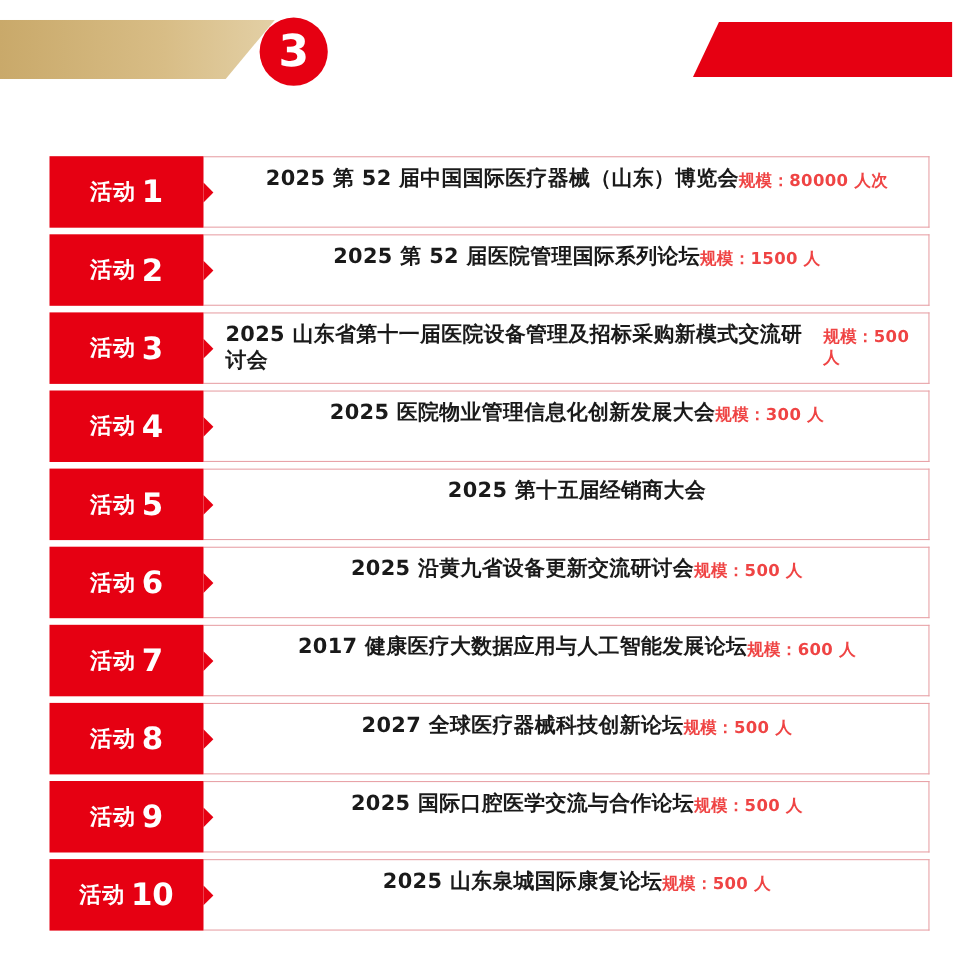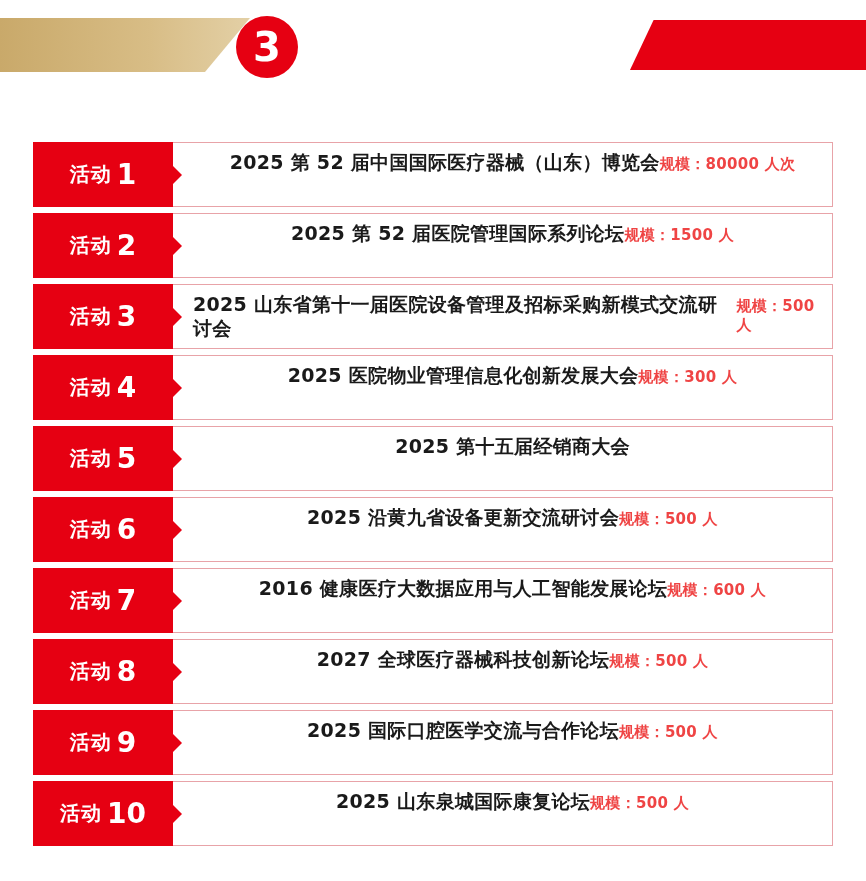--- a/index.html
+++ b/index.html
@@ -69,21 +69,21 @@
     top: 20px;
     width: 236px;
     height: 50px;
     background: #e60012;
     clip-path: polygon(10% 0, 100% 0, 100% 100%, 0 100%);
   }
 
   
   .list {
     position: absolute;
-    left: 33px;
+    left: 45px;
     top: 142px;
     width: 800px;
   }
   .row {
     display: flex;
     align-items: stretch;
     height: 65px;
     margin-bottom: 6px;
     background: #ffffff;
   }
@@ -220,21 +220,21 @@
       <div class="row-scale">规模：500 人</div>
     </div>
   </div>
 
   <div class="row">
     <div class="row-tag">
       <span class="row-tag-word">活动</span>
       <span class="row-tag-num">7</span>
     </div>
     <div class="row-body">
-      <div class="row-title">2016 健康医疗大数据应用与人工智能发展论坛</div>
+      <div class="row-title">2017 健康医疗大数据应用与人工智能发展论坛</div>
       <div class="row-scale">规模：600 人</div>
     </div>
   </div>
 
   <div class="row">
     <div class="row-tag">
       <span class="row-tag-word">活动</span>
       <span class="row-tag-num">8</span>
     </div>
     <div class="row-body">

